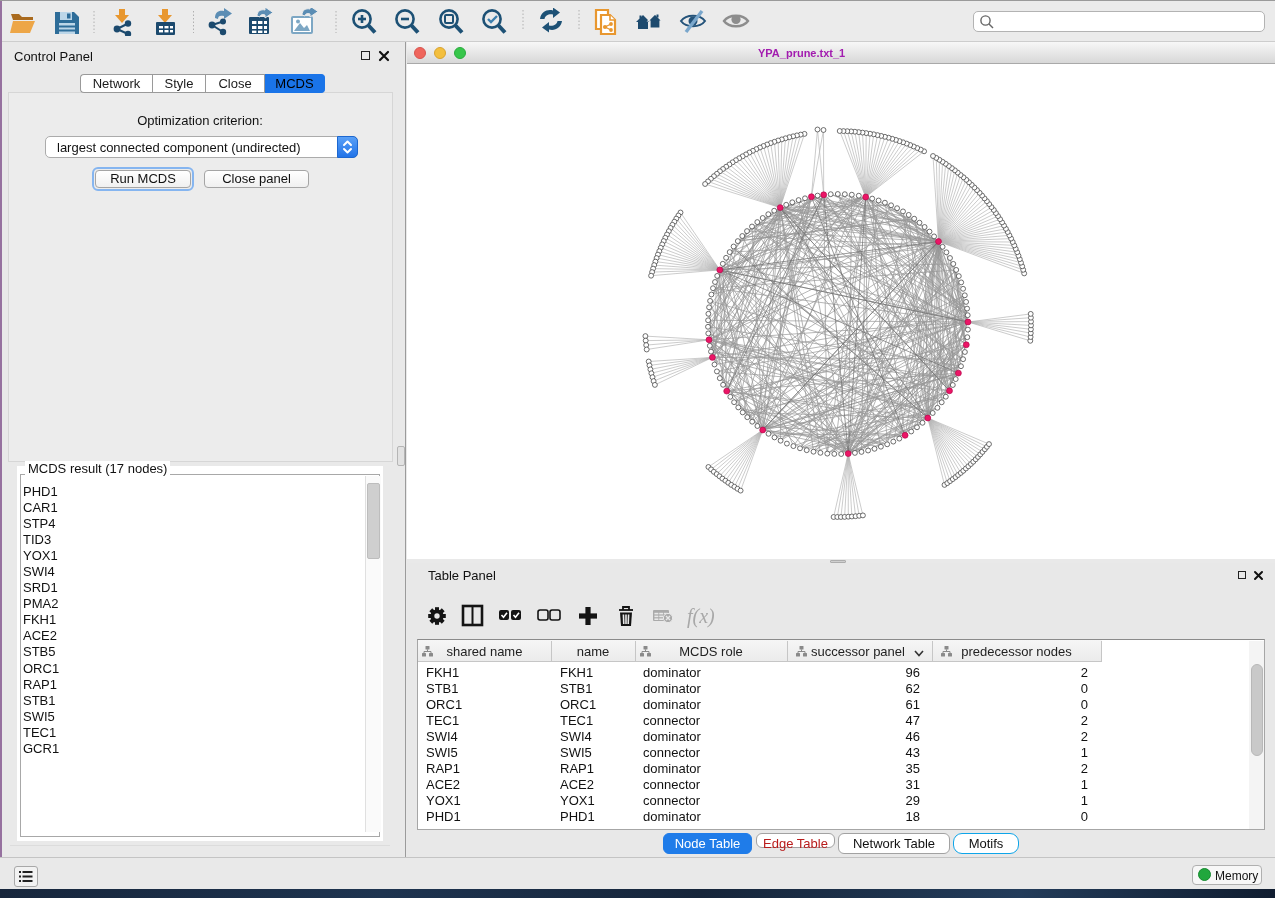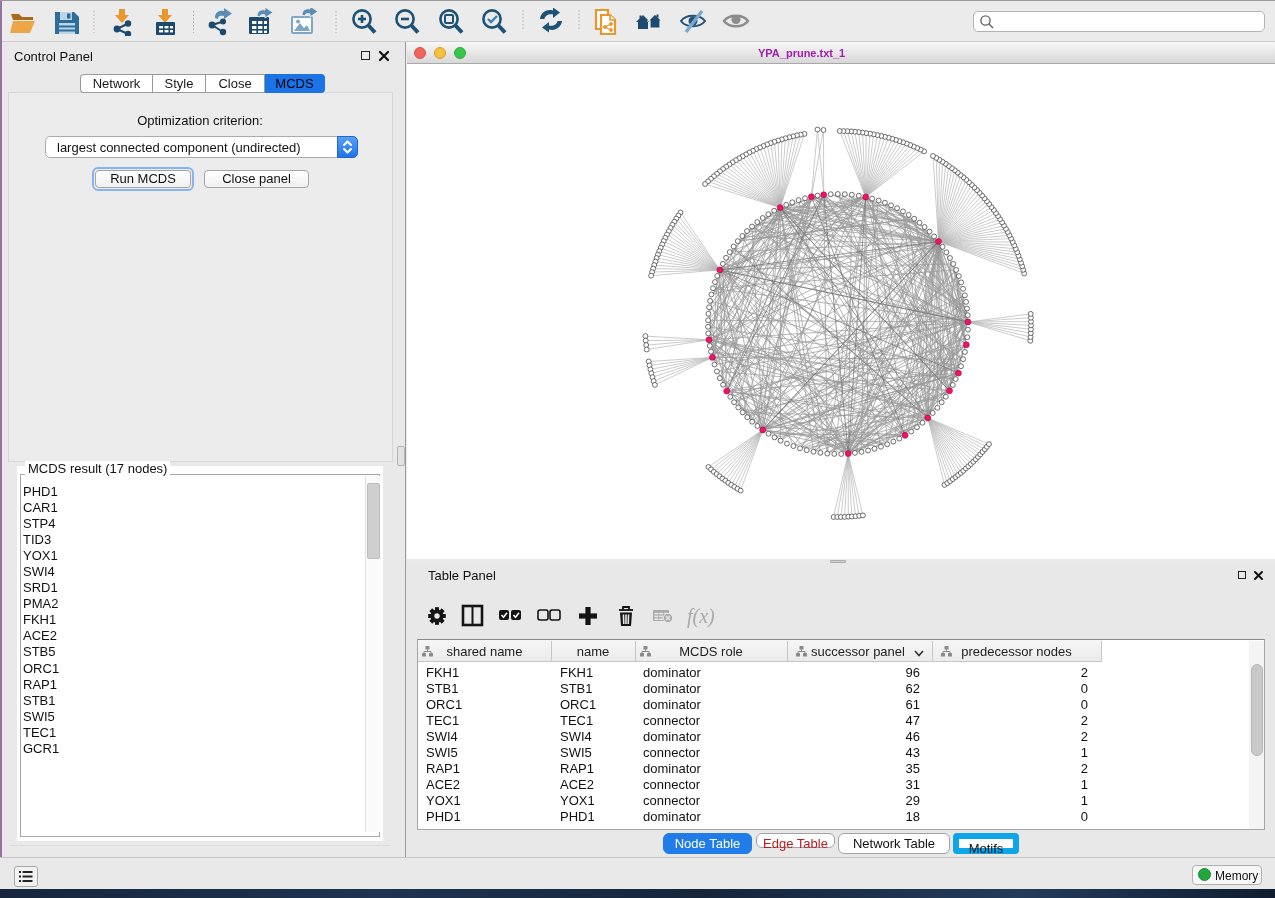--- a/index.html
+++ b/index.html
@@ -1232,21 +1232,21 @@
 <div class="abs" style="left:560px;top:809px;color:#111">PHD1</div>
 <div class="abs" style="left:643px;top:809px;color:#111">dominator</div>
 <div class="abs" style="left:820px;top:809px;width:100px;text-align:right;color:#111">18</div>
 <div class="abs" style="left:988px;top:809px;width:100px;text-align:right;color:#111">0</div>
 <div class="abs" style="left:1249px;top:641px;width:15px;height:188px;background:#f4f4f4"></div>
 <div class="abs" style="left:1250.5px;top:664px;width:12px;height:92px;background:#c9c9c9;border:1px solid #b8b8b8;border-radius:6px"></div>
 
 <div class="abs" style="left:663px;top:833px;width:89px;height:21px;background:#1f7ce9;border:1px solid #1f7ce9;border-radius:6px;color:#fff;text-align:center;line-height:19px">Node Table</div>
 <div class="abs" style="left:756px;top:833px;width:79px;height:15px;background:#fff;border:1px solid #a2a2a2;border-radius:6px;color:#b91c1c;text-align:center;line-height:19px">Edge Table</div>
 <div class="abs" style="left:838px;top:833px;width:112px;height:21px;background:#fff;border:1px solid #a2a2a2;border-radius:6px;color:#111;text-align:center;line-height:19px">Network Table</div>
-<div class="abs" style="left:953px;top:833px;width:66px;height:21px;background:#fff;border:6px solid #0ea5e9;border-radius:4px;color:#111;text-align:center;line-height:19px">Motifs</div>
+<div class="abs" style="left:953px;top:833px;width:66px;height:21px;background:#fff;border:1px solid #0ea5e9;border-radius:9px;color:#111;text-align:center;line-height:19px">Motifs</div>
 
 <div class="abs" style="left:0;top:857px;width:1275px;height:32px;background:#e9e9e9;border-top:1px solid #c4c4c4"></div>
 <div class="abs" style="left:14px;top:866px;width:24px;height:21px;background:#f2f2f2;border:1px solid #a8a8a8;border-radius:3px"></div>
 <svg class="abs" style="left:19px;top:871px" width="14" height="11" viewBox="0 0 14 11">
     <g fill="#222">
       <rect x="0" y="0" width="2" height="2"></rect>
       <rect x="0" y="4.5" width="2" height="2"></rect>
       <rect x="0" y="9" width="2" height="2"></rect>
       <rect x="3.5" y="0" width="10" height="2"></rect>
       <rect x="3.5" y="4.5" width="10" height="2"></rect>

